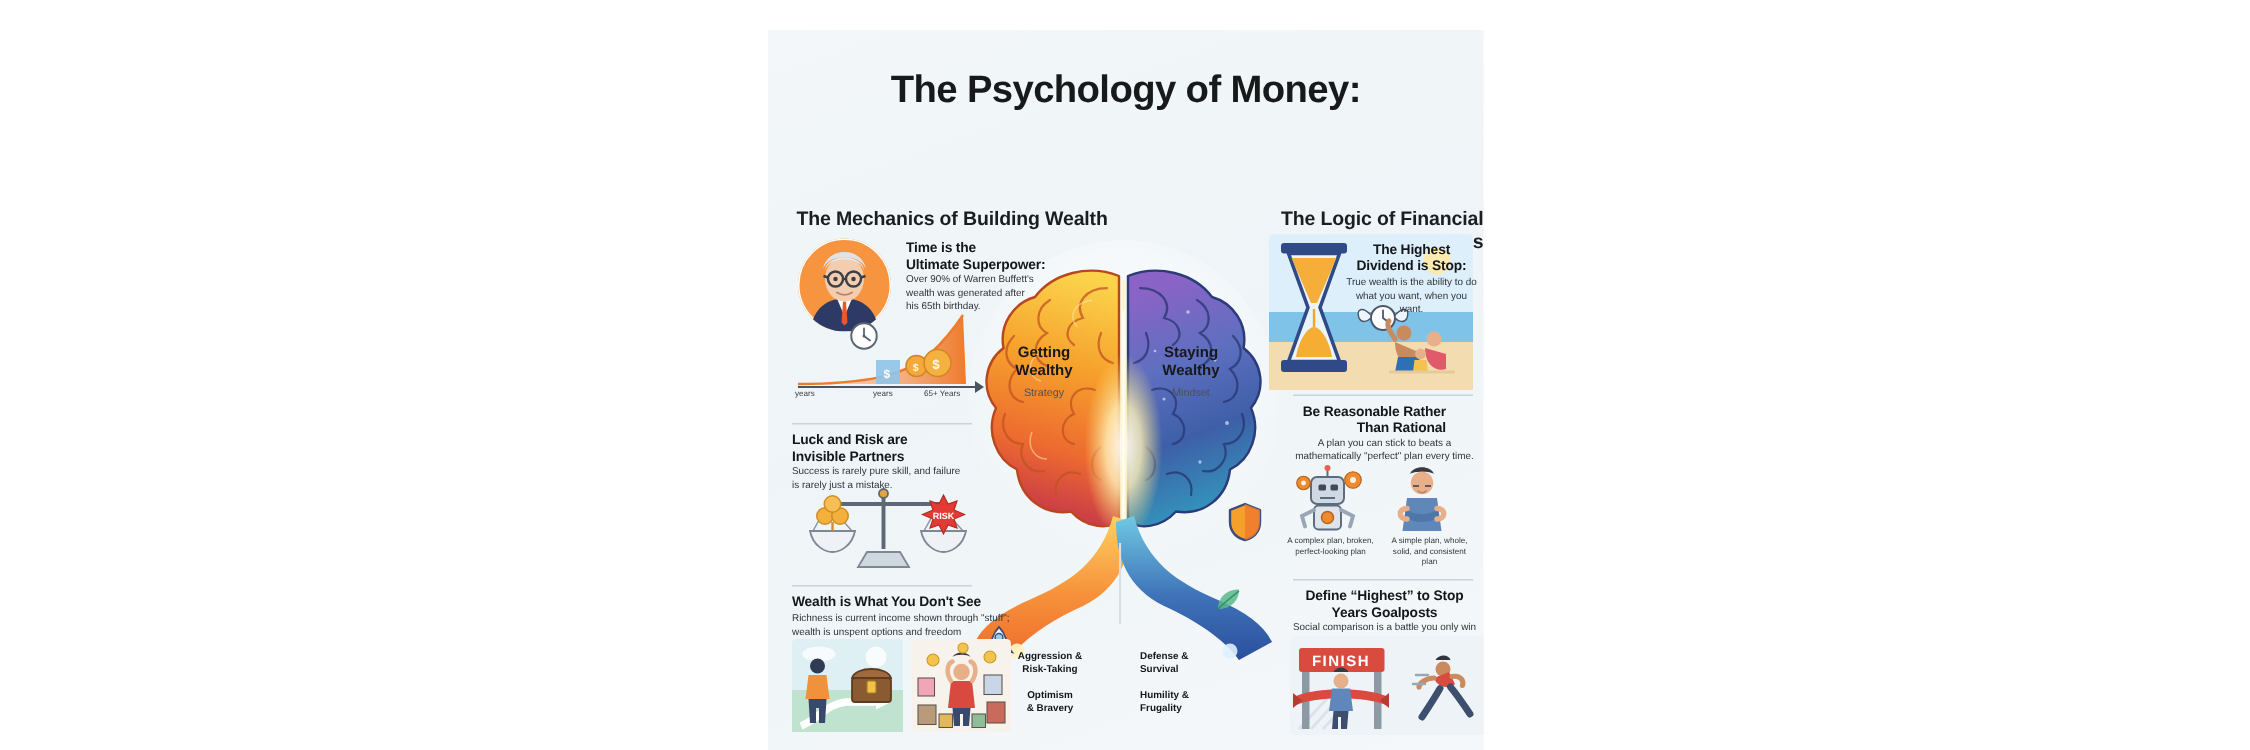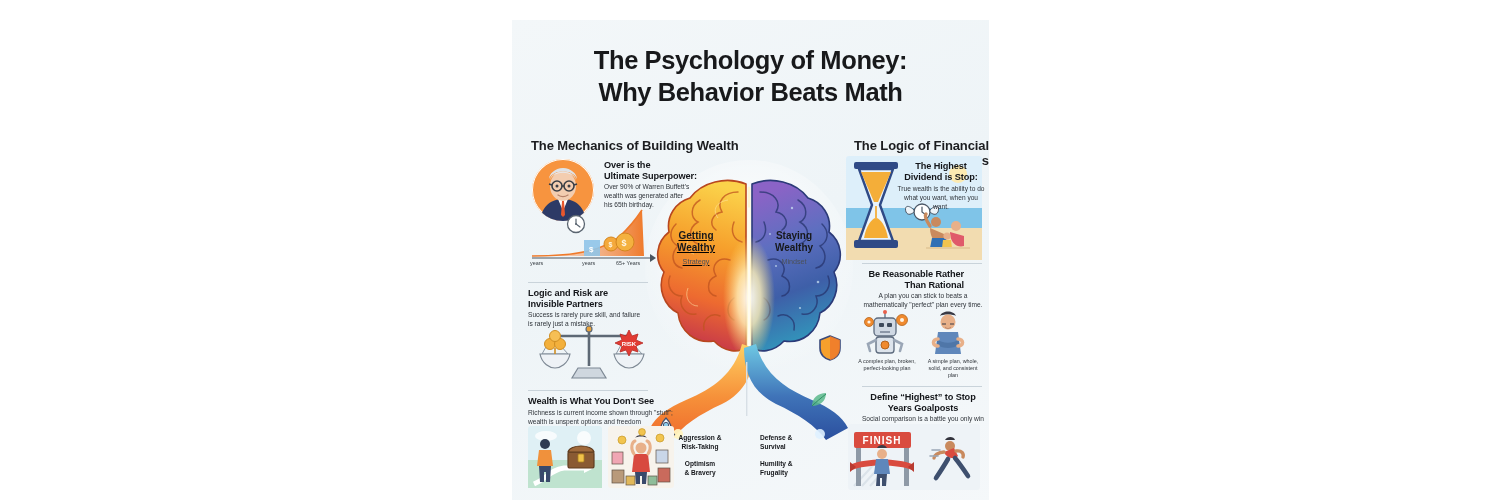--- a/index.html
+++ b/index.html
@@ -90,31 +90,30 @@
   #scene-a { position: absolute; left: 16px; top: 406px; width: 74px; height: 62px; }
   #scene-b { position: absolute; left: 96px; top: 406px; width: 66px; height: 62px; }
 
   
   #beach { position: absolute; left: 334px; top: 136px; width: 136px; height: 104px; }
 
   
   #duo { position: absolute; left: 350px; top: 286px; width: 124px; height: 50px; }
 
   
-  #finish { position: absolute; left: 336px; top: 404px; width: 132px; height: 66px; text-align: right; }
+  #finish { position: absolute; left: 348px; top: 404px; width: 132px; height: 66px; text-align: right; }
 </style>
 </head>
 <body>
 
 <div id="stage">
   <div id="poster">
 
     <div class="title">
       <span>The Psychology of Money:</span><br>
-      <span>Why Behavior Beats Math</span>
     </div>
 
     <div class="col-head" id="head-left">The Mechanics of Building Wealth</div>
     <div class="col-head" id="head-right">The Logic of Financial Happiness</div>
 
     <div id="brain-wrap">
       <svg width="215" height="340" viewBox="0 0 215 340">
         <defs>
           <linearGradient id="gWarm" x1="0.5" y1="0" x2="0.35" y2="1">
             <stop offset="0%" stop-color="#fbd24a"></stop>
@@ -215,21 +214,21 @@
                  L 30 292 C 40 278, 58 266, 80 256 C 104 244, 112 224, 112 200 Z" fill="url(#gTailL)"></path>
         <path d="M114 196 C 122 226, 142 240, 170 252 C 188 260, 200 268, 206 280
                  L 184 292 C 174 278, 156 266, 134 256 C 110 244, 102 224, 102 200 Z" fill="url(#gTailR)"></path>
         <circle cx="36" cy="286" r="5" fill="#fff3c0" opacity="0.95"></circle>
         <circle cx="178" cy="286" r="5" fill="#dff1ff" opacity="0.9"></circle>
 
         <rect x="104" y="214" width="1.4" height="54" fill="#d7dfe5"></rect>
       </svg>
     </div>
 
-    <div class="pill" style="left:142px; top:210px; width:84px;text-decoration:underline;">
+    <div class="pill" style="left:142px; top:210px; width:84px;">
       <div class="big">
         <span>Getting</span><br>
         <span>Wealthy</span>
       </div>
       <div class="sub">Strategy</div>
     </div>
     <div class="pill" style="left:240px; top:210px; width:84px;">
       <div class="big">
         <span>Staying</span><br>
         <span>Wealthy</span>
@@ -288,21 +287,21 @@
           <path d="M30 27 L32 27"></path>
           <path d="M20 26 L17 25"></path>
             <path d="M42 26 L45 25"></path>
         </g>
         <circle cx="25" cy="27" r="1.5" fill="#3b3f46"></circle>
         <circle cx="37" cy="27" r="1.5" fill="#3b3f46"></circle>
         <path d="M26 36 C 29 38, 33 38, 36 36" stroke="#b8836a" stroke-width="1.3" fill="none" stroke-linecap="round"></path>
       </svg>
     </div>
     <div class="blk-title" style="left:92px; top:140px; width:110px;">
-      <span>Over is the</span><br>
+      <span>Time is the</span><br>
       <span>Ultimate Superpower:</span>
     </div>
     <div class="blk-body" style="left:92px; top:163px; width:88px;">Over 90% of Warren Buffett's wealth was generated after his 65th birthday.</div>
 
     <div id="growth">
       <svg width="132" height="68" viewBox="0 0 132 68">
         <defs>
           <linearGradient id="curveFill" x1="0" y1="0" x2="1" y2="0">
             <stop offset="0%" stop-color="#f8c9ae" stop-opacity="0.55"></stop>
             <stop offset="60%" stop-color="#f4a06a" stop-opacity="0.8"></stop>
@@ -327,21 +326,21 @@
         <circle cx="48" cy="18" r="1" fill="#5a6570"></circle>
       </svg>
       <div style="position:absolute; left:2px; top:54px; font-size:5.4px; color:#3a4046;">years</div>
       <div style="position:absolute; left:54px; top:54px; font-size:5.4px; color:#3a4046;">years</div>
       <div style="position:absolute; left:88px; top:54px; font-size:5.4px; color:#3a4046;">65+ Years</div>
     </div>
 
     <div class="rule" style="left:16px; top:262px; width:120px;"></div>
 
     <div class="blk-title" style="left:16px; top:268px; width:120px;">
-      <span>Logic and Risk are</span><br>
+      <span>Luck and Risk are</span><br>
       <span>Invisible Partners</span>
     </div>
     <div class="blk-body" style="left:16px; top:291px; width:118px;">Success is rarely pure skill, and failure is rarely just a mistake.</div>
 
     <div id="scale">
       <svg width="118" height="66" viewBox="0 0 118 66">
         <path d="M59 10 V46" stroke="#5d6874" stroke-width="2.6"></path>
         <circle cx="59" cy="9" r="3" fill="#e8a33d" stroke="#5d6874" stroke-width="1.2"></circle>
         <path d="M22 16 H96" stroke="#5d6874" stroke-width="2.6" stroke-linecap="round"></path>
         <path d="M22 16 L12 34 H38 Z" fill="none" stroke="#8d98a4" stroke-width="1"></path>

